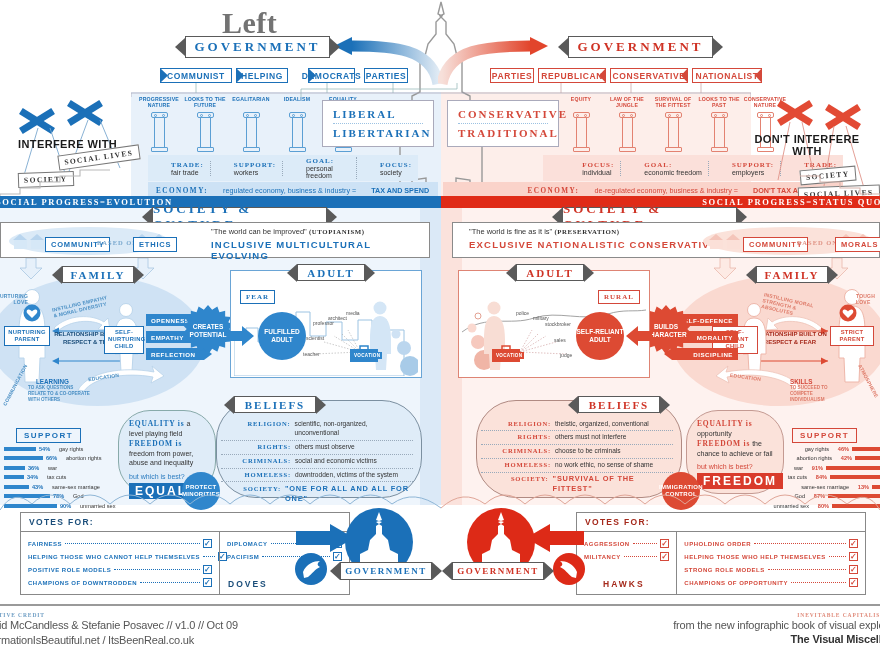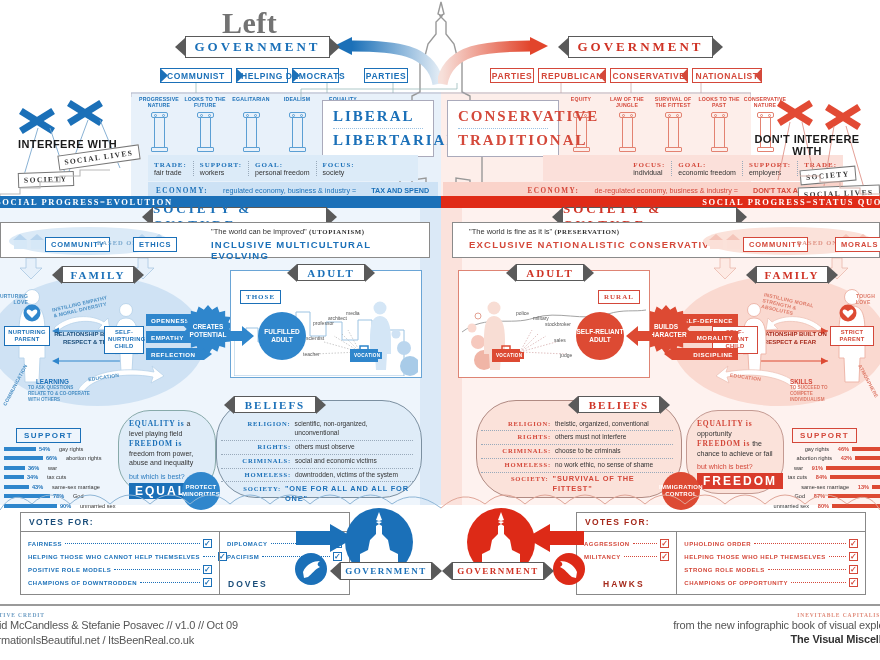--- a/index.html
+++ b/index.html
@@ -81,21 +81,21 @@
     background:#1b70b8;
   }
   .tag.r::after{
     content:""; position:absolute; right:-1px; top:-1px; bottom:-1px; width:7px;
     clip-path: polygon(100% 0, 0 50%, 100% 100%);
     background:#d4483a;
   }
 
   #tag-communist { left:160px; top:68px; width:72px; }
   #tag-labour    { left:236px; top:68px; width:52px; }
-  #tag-democrats { left:292px; top:68px; width:47px; }
+  #tag-democrats { left:308px; top:68px; width:47px; }
   #tag-parties-l { left:364px; top:68px; width:44px; }
   #tag-parties-r { left:490px; top:68px; width:44px; }
   #tag-republican{ left:538px; top:68px; width:68px; }
   #tag-conservative-p { left:610px; top:68px; width:78px; }
   #tag-nationalist{ left:692px; top:68px; width:70px; }
 
   
   .pillar-group { position:absolute; display:flex; }
   .pillar { width:46px; text-align:center; }
   .pillar .cap {
@@ -112,35 +112,35 @@
   .pcol .dots i { display:block; width:3px; height:3px; border:1px solid currentColor; border-radius:50%; }
   .col-l .pcol { color:#5b9fd4; }
   .col-r .pcol { color:#e38271; }
 
   #pillars-left  { left:136px; top:97px; }
   #pillars-right { left:558px; top:97px; }
 
   
   .ideo {
     position:absolute; background:#fff; border:1.3px solid #aab;
-    font-family:"Liberation Serif", serif; font-weight:bold; font-size:15px; letter-spacing:2px;
+    font-family:"Liberation Serif", serif; font-weight:bold; font-size:11px; letter-spacing:2px;
     padding:4px 10px;
   }
   .ideo div { padding:3px 0; }
   .ideo .sep { border-bottom:1px dotted #9cc2e2; }
   #ideo-left  { left:322px; top:100px; width:112px; color:#1b70b8; }
   #ideo-right { left:447px; top:100px; width:112px; color:#d4483a; text-align:right; }
 
   
   .specstrip {
     position:absolute; height:26px; display:flex; align-items:center;
     font-size:7px; background:#dcebf8;
   }
   .specstrip.r { background:#fbe0da; }
-  .spec { padding:0 6px; border-right:1px dotted #9ab; }
+  .spec { padding:0 6px; border-right:1px dotted #9ab;margin-left:17px; }
   .spec:last-child { border-right:none; }
   .spec b { font-family:"Liberation Serif",serif; letter-spacing:1px; font-size:7px; display:block; }
   .specstrip.l .spec b { color:#1b70b8; }
   .specstrip.r .spec b { color:#d4483a; }
   .spec span { color:#333; font-size:7px; }
   #spec-left  { left:148px; top:155px; width:270px; }
   #spec-right { left:543px; top:155px; width:300px; justify-content:flex-end; }
 
   
   .econbar {
@@ -792,21 +792,21 @@
              L76 50 L92 50 L92 36 L108 36 L108 54 L124 54 L124 34 L138 34 L138 58 L154 58 L154 44 L170 44 L170 90 Z" fill="none" stroke="#9cc3e2" stroke-width="1"></path>
     <circle cx="150" cy="36" r="3" fill="none" stroke="#9cc3e2" stroke-width="1"></circle>
     <circle cx="162" cy="48" r="4.5" fill="#cfe2f4"></circle>
     <circle cx="170" cy="62" r="7" fill="#bbd6ee"></circle>
     <circle cx="176" cy="80" r="10" fill="#a8cbe8"></circle>
   </svg>
   <svg class="abs" style="left:364px;top:300px;" width="32" height="72">
     <circle cx="16" cy="8" r="6.5" fill="#d4e6f6"></circle>
     <path d="M16 16 C 8 16, 6 25, 6 40 L6 54 L11 54 L12 70 L22 70 L23 54 L27 54 L27 40 C27 25, 24 16, 16 16 Z" fill="#d4e6f6"></path>
   </svg>
-  <div class="abs" style="left:240px; top:290px; background:#fff; border:1.2px solid #1b70b8; color:#1b70b8; font-family:'Liberation Serif',serif; font-weight:bold; font-size:7px; letter-spacing:1px; padding:2px 5px;">THOSE</div>
+  <div class="abs" style="left:240px; top:290px; background:#fff; border:1.2px solid #1b70b8; color:#1b70b8; font-family:'Liberation Serif',serif; font-weight:bold; font-size:7px; letter-spacing:1px; padding:2px 5px;">FEAR</div>
   <div class="abs" style="left:258px; top:312px; width:48px; height:48px; border-radius:50%; background:#2f86cc; color:#fff; font-weight:bold; font-size:6.5px; display:flex; align-items:center; justify-content:center; text-align:center; line-height:1.2;">
     <span>FULFILLED ADULT</span>
   </div>
   <svg class="abs" style="left:302px;top:308px;" width="70" height="56">
     <path d="M58 44 L46 22 M58 44 L40 26 M58 44 L32 28 M58 44 L22 34 M58 44 L12 46" stroke="#aaa" stroke-width=".6" stroke-dasharray="1.5,1.5"></path>
   </svg>
   <div class="joblab" style="left:346px; top:310px;">media</div>
   <div class="joblab" style="left:328px; top:315px;">architect</div>
   <div class="joblab" style="left:313px; top:320px;">professor</div>
   <div class="joblab" style="left:306px; top:335px;">scientist</div>

